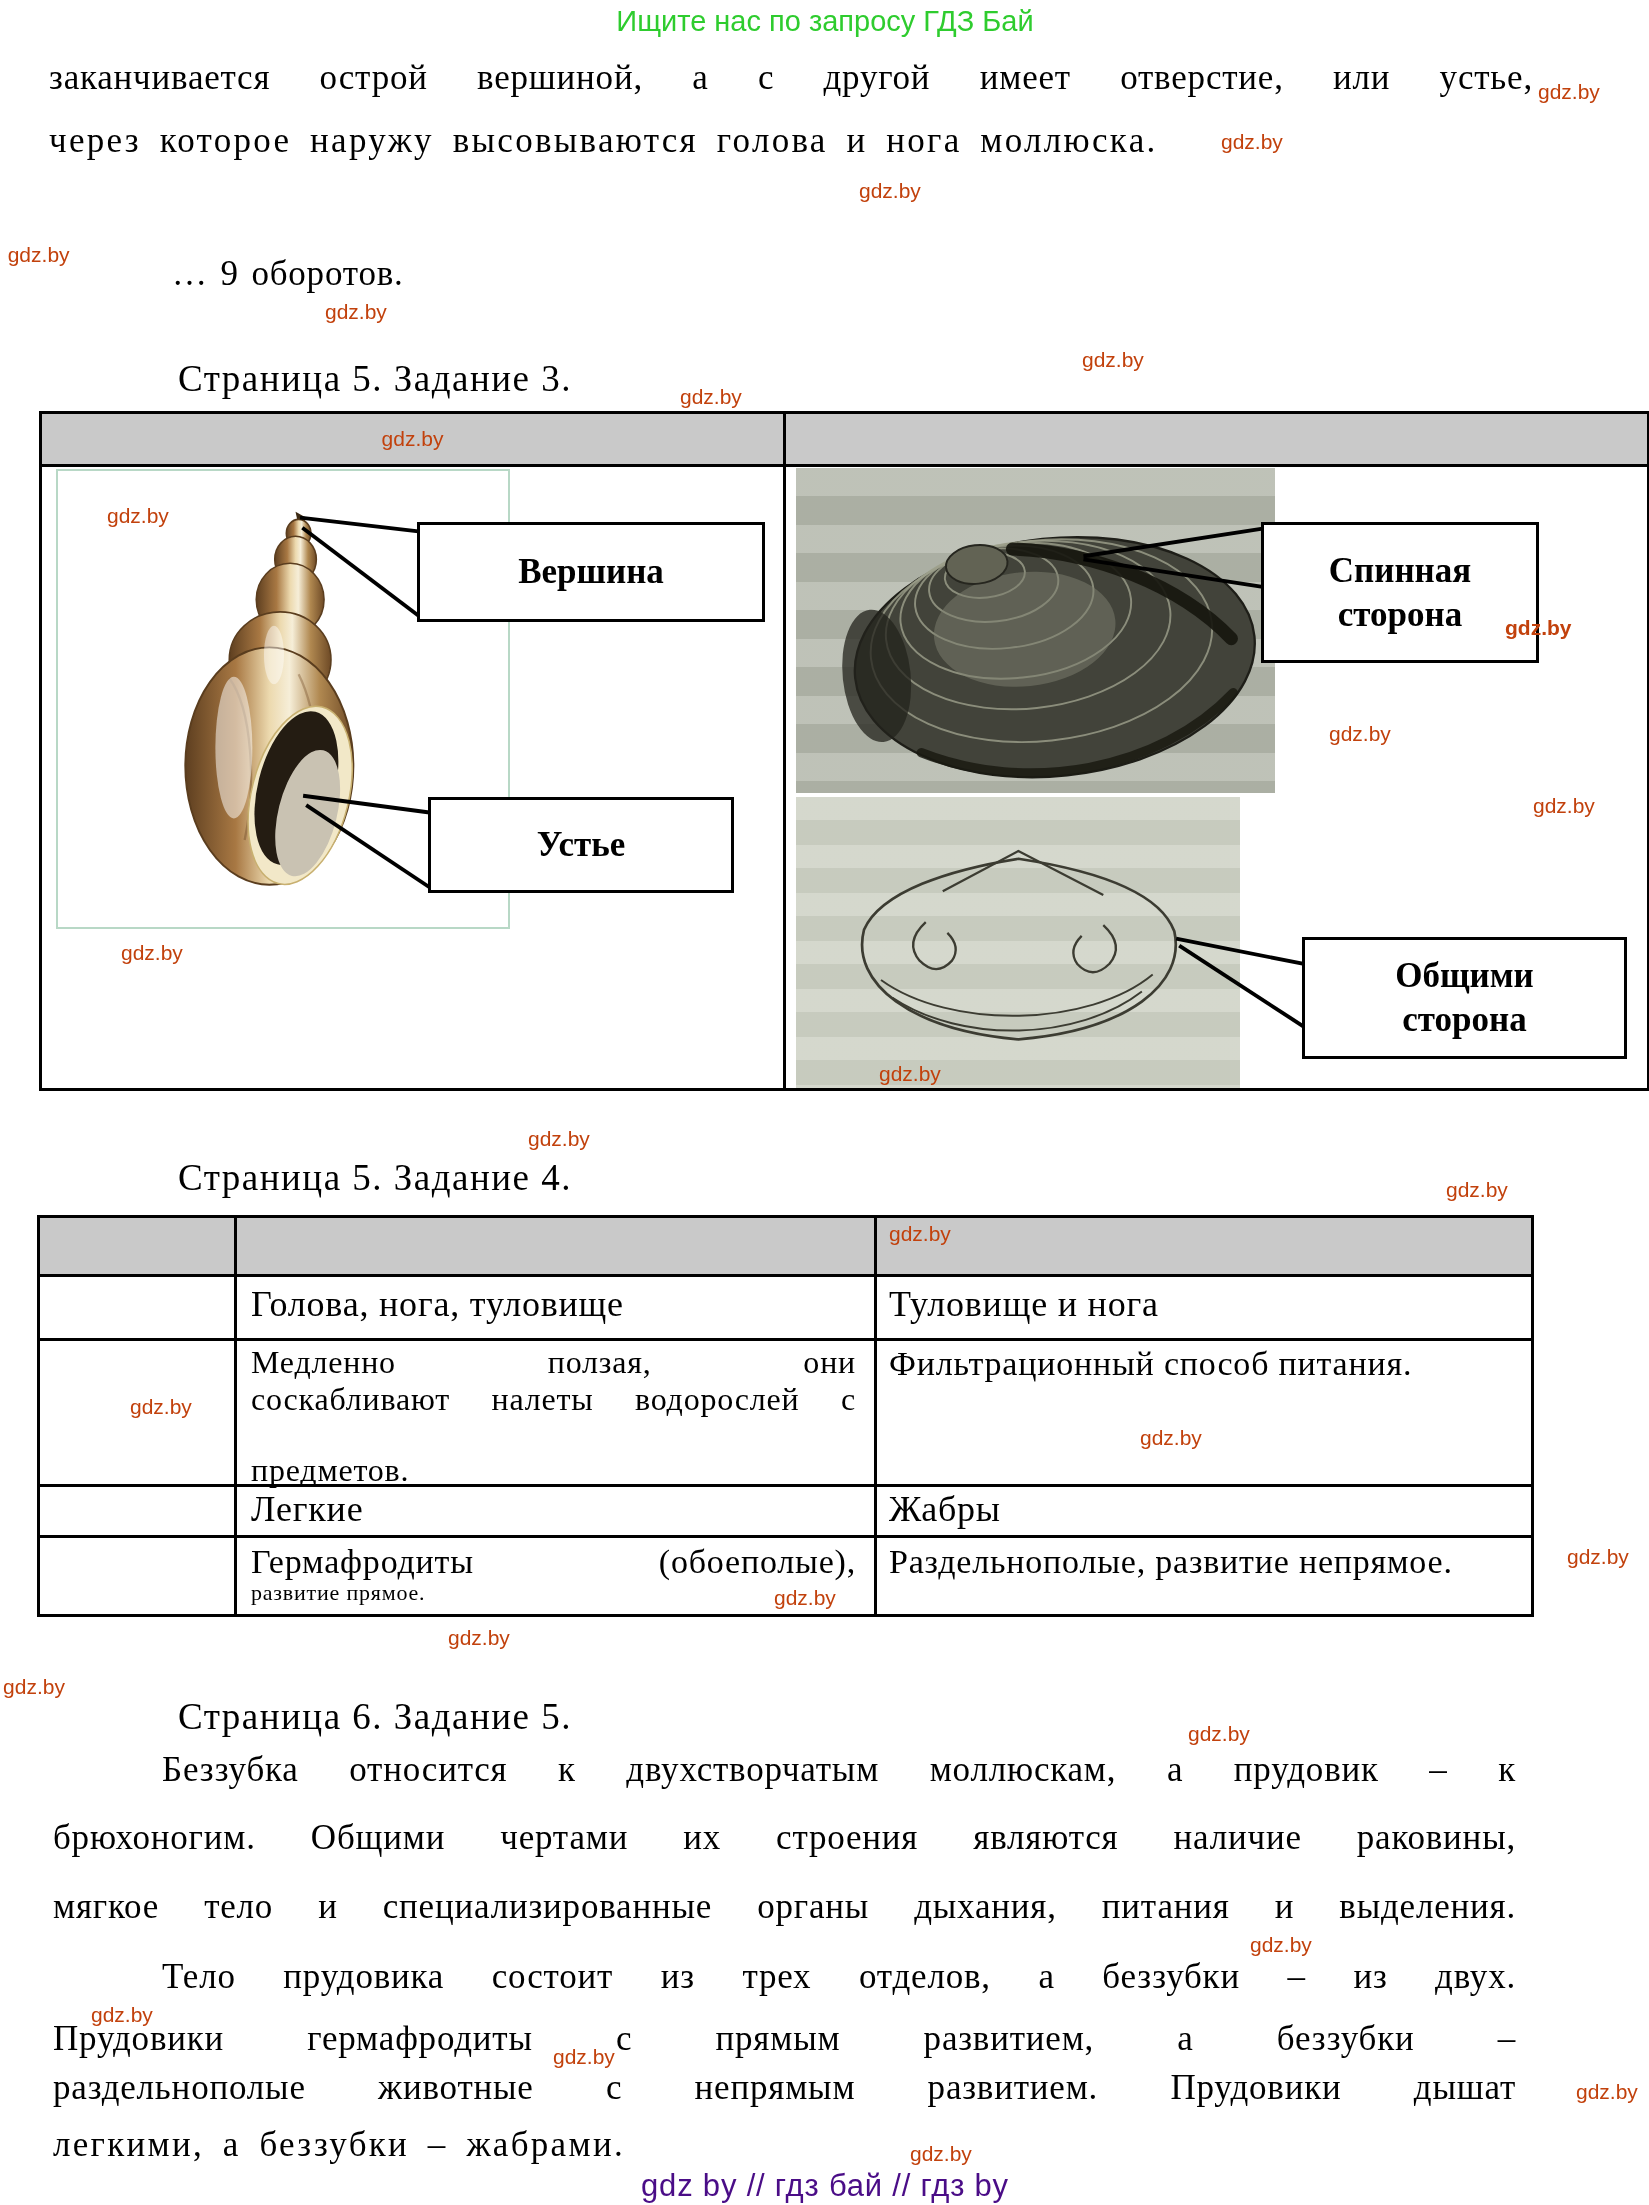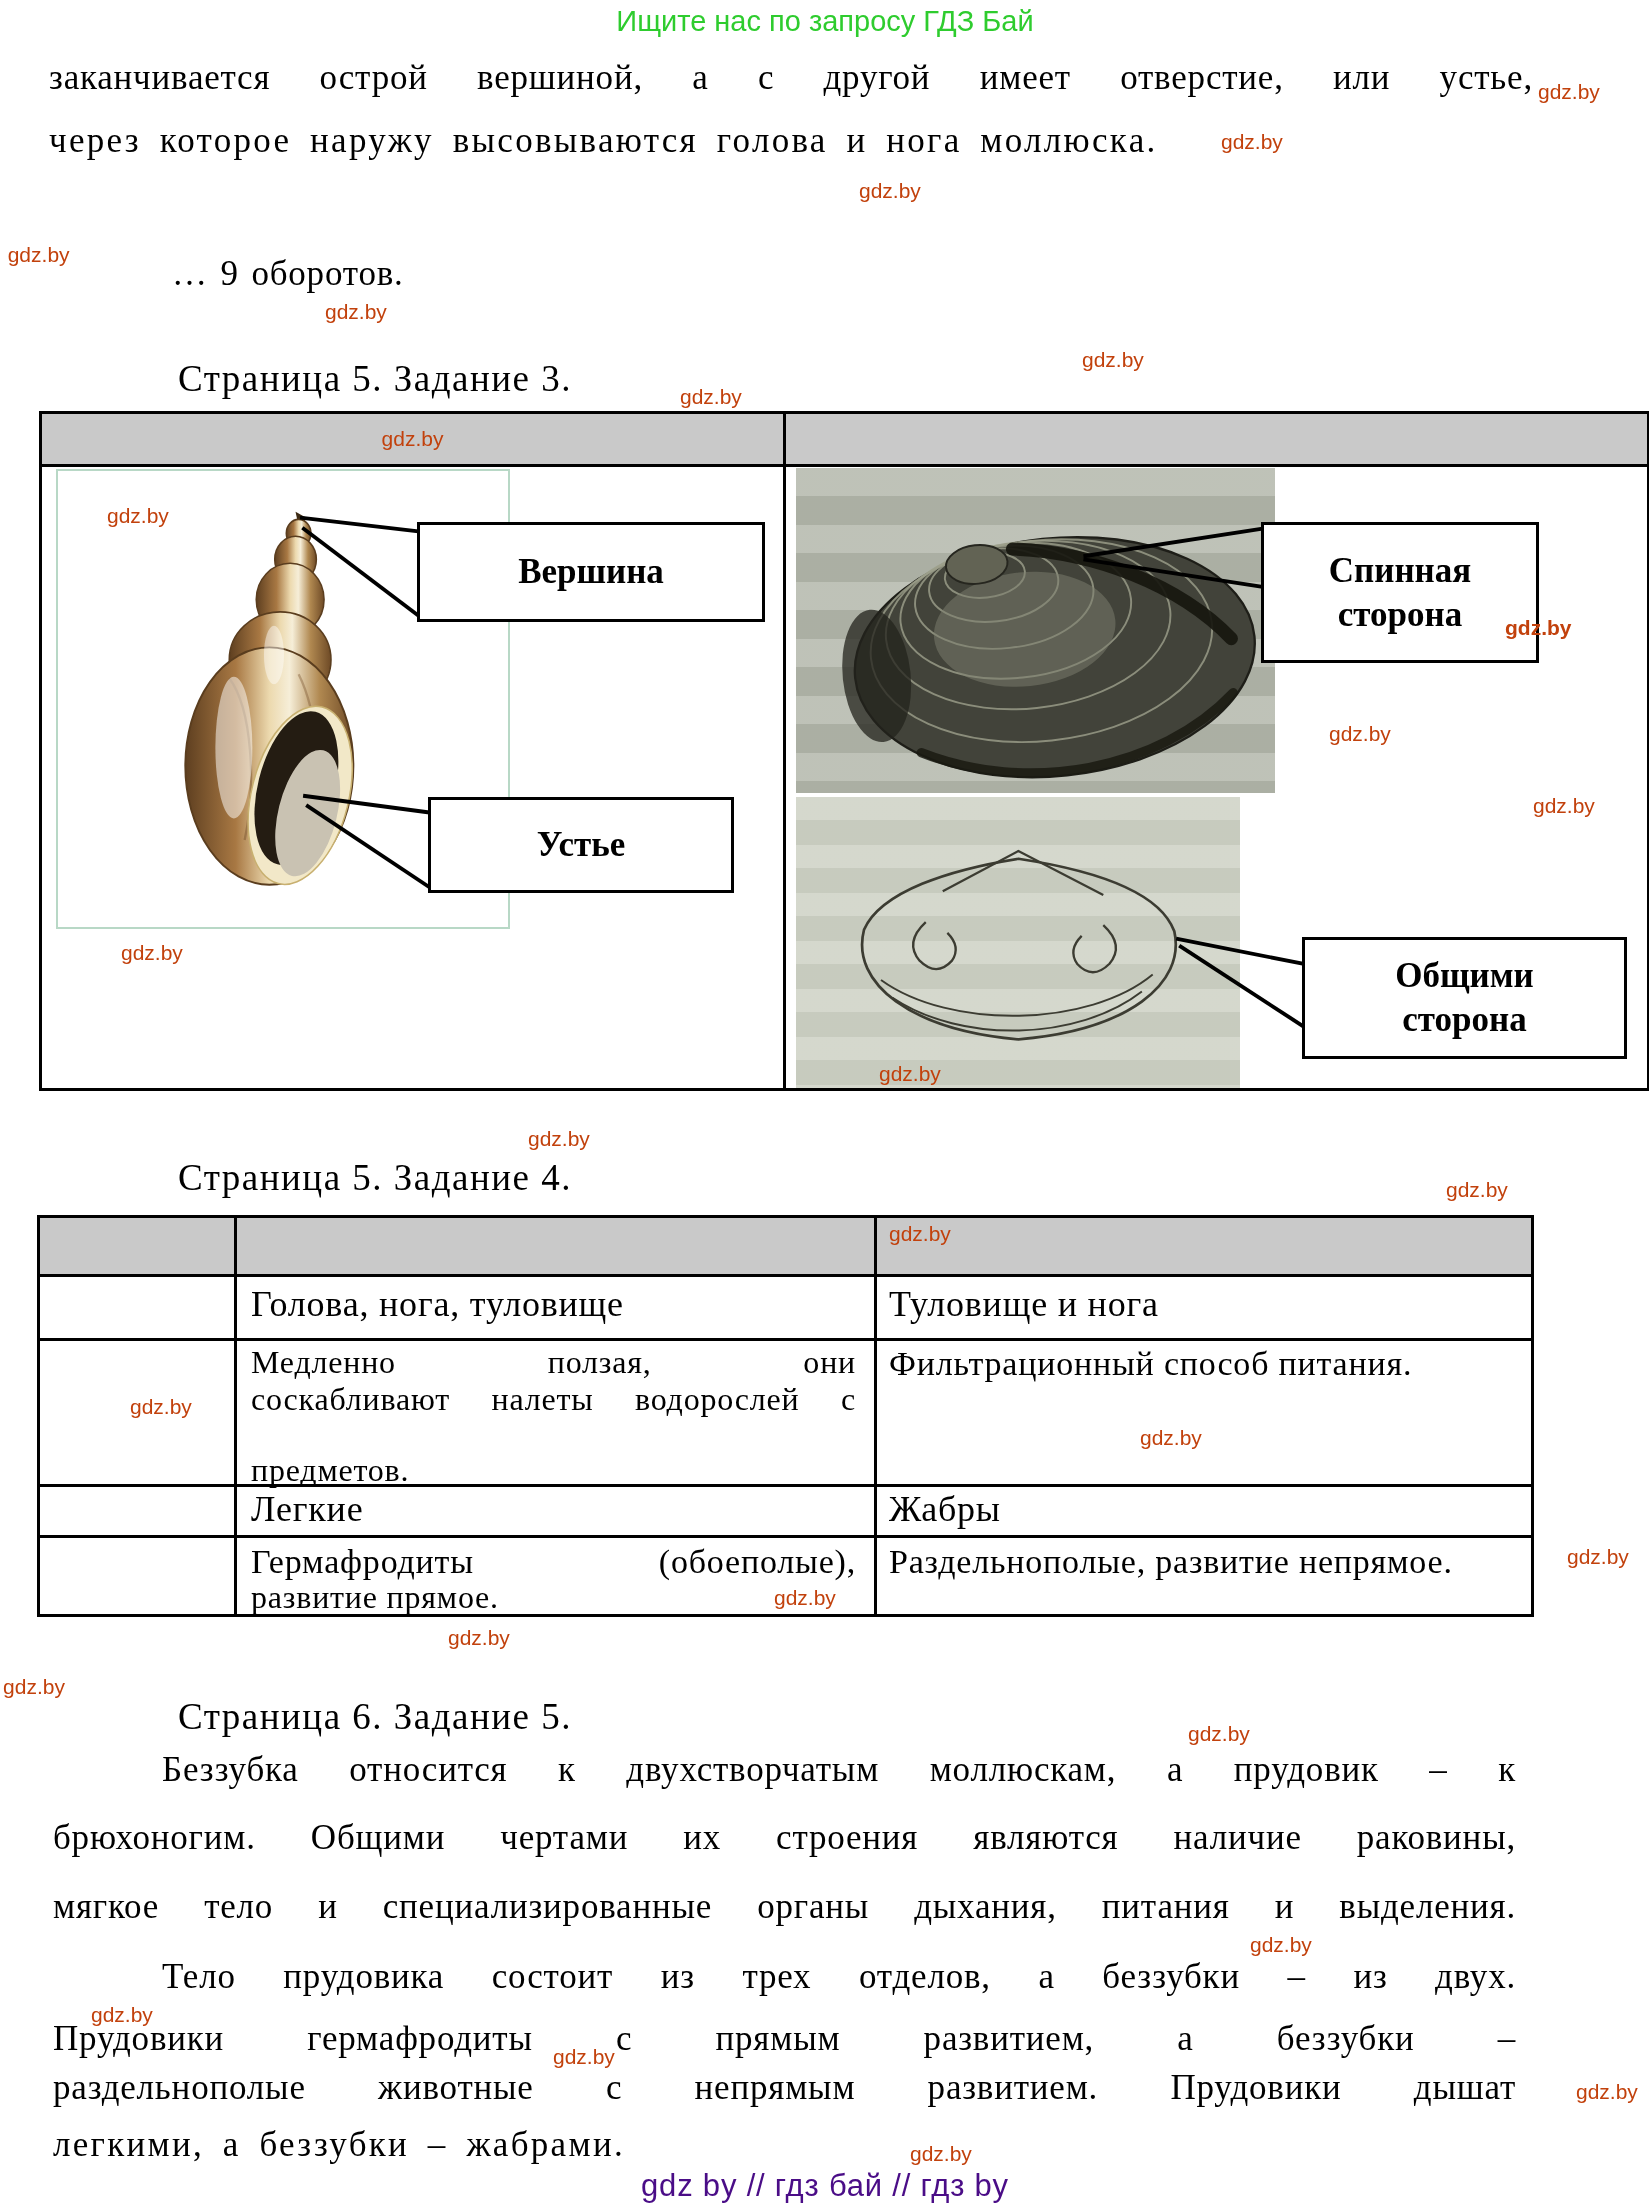--- a/index.html
+++ b/index.html
@@ -182,21 +182,21 @@
   <div class="tjl" style="left:251px;top:1383px;width:605px;">соскабливают налеты водорослей с</div>
   <div class="tt" style="left:251px;top:1454px;font-size:32px;">предметов.</div>
   <span class="wm" style="left:130px;top:1395px;">gdz.by</span>
   <div class="tt" style="left:889px;top:1346px;font-size:34px;">Фильтрационный способ питания.</div>
   <span class="wm" style="left:1140px;top:1426px;">gdz.by</span>
 
   <div class="tt" style="left:251px;top:1491px;">Легкие</div>
   <div class="tt" style="left:889px;top:1491px;">Жабры</div>
 
   <div class="tjl" style="left:251px;top:1544px;width:605px;font-size:34px;">Гермафродиты (обоеполые),</div>
-  <div class="tt" style="left:251px;top:1581px;font-size:32px;">развитие прямое.</div>
+  <div class="tt" style="left:251px;top:1581px;font-size:22px;">развитие прямое.</div>
   <span class="wm" style="left:774px;top:1586px;">gdz.by</span>
   <div class="tt" style="left:889px;top:1544px;font-size:34px;">Раздельнополые, развитие непрямое.</div>
   <span class="wm" style="left:1567px;top:1545px;">gdz.by</span>
 
   <span class="wm" style="left:448px;top:1626px;">gdz.by</span>
   <span class="wm" style="left:3.1px;top:1675px;">gdz.by</span>
   <div class="hd" style="left:178px;top:1695px;">Страница 6. Задание 5.</div>
   <span class="wm" style="left:1188px;top:1722px;">gdz.by</span>
 
   <div class="t jl" style="left:162px;top:1751px;width:1354px;">Беззубка относится к двухстворчатым моллюскам, а прудовик – к</div>

